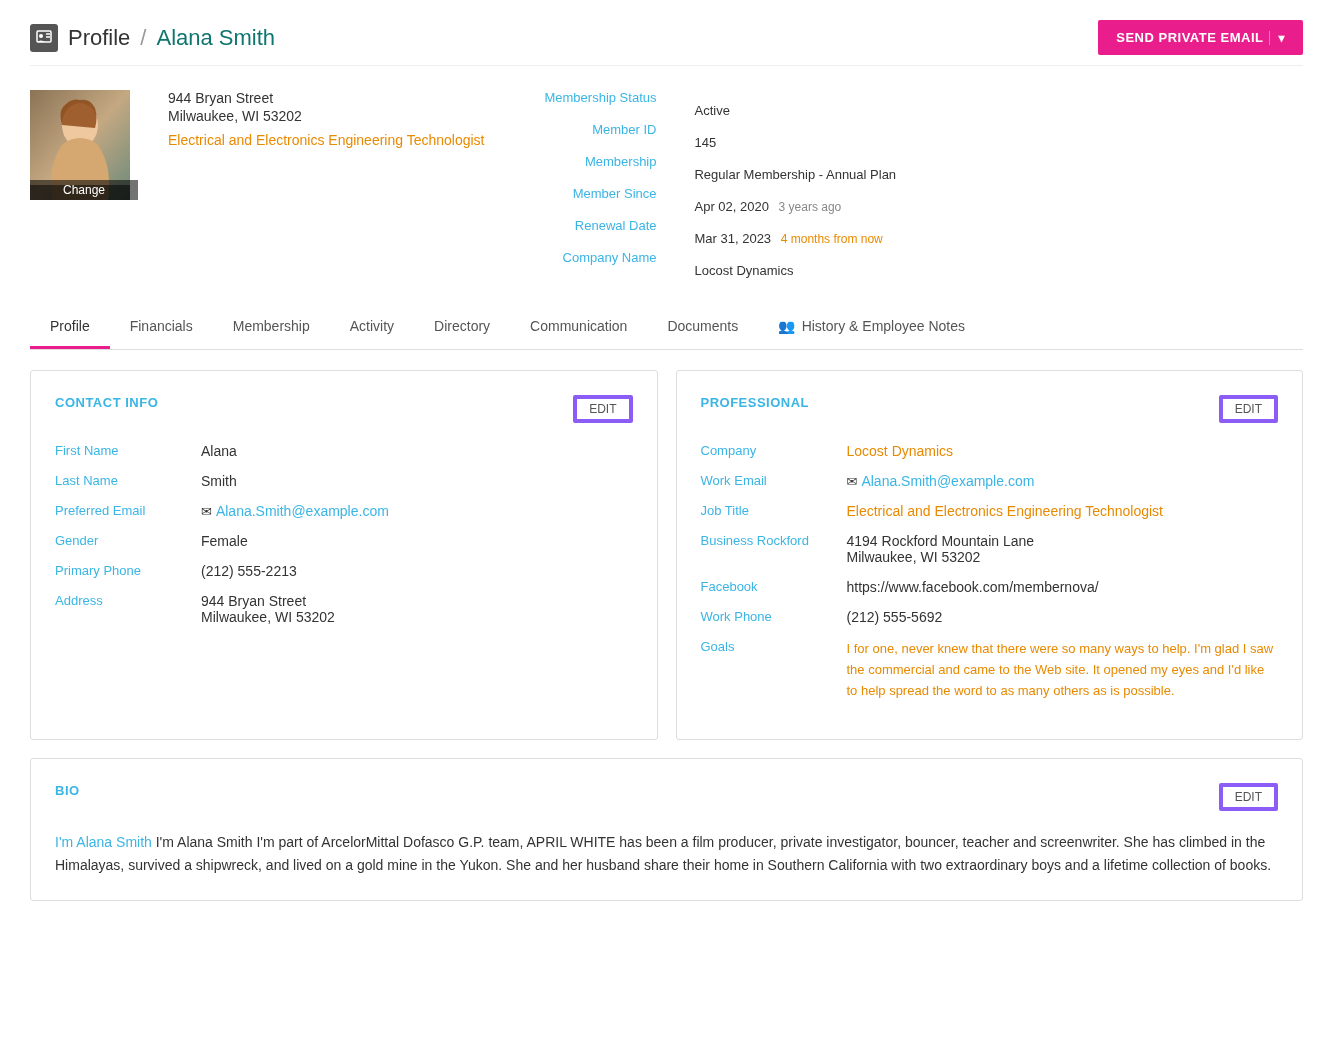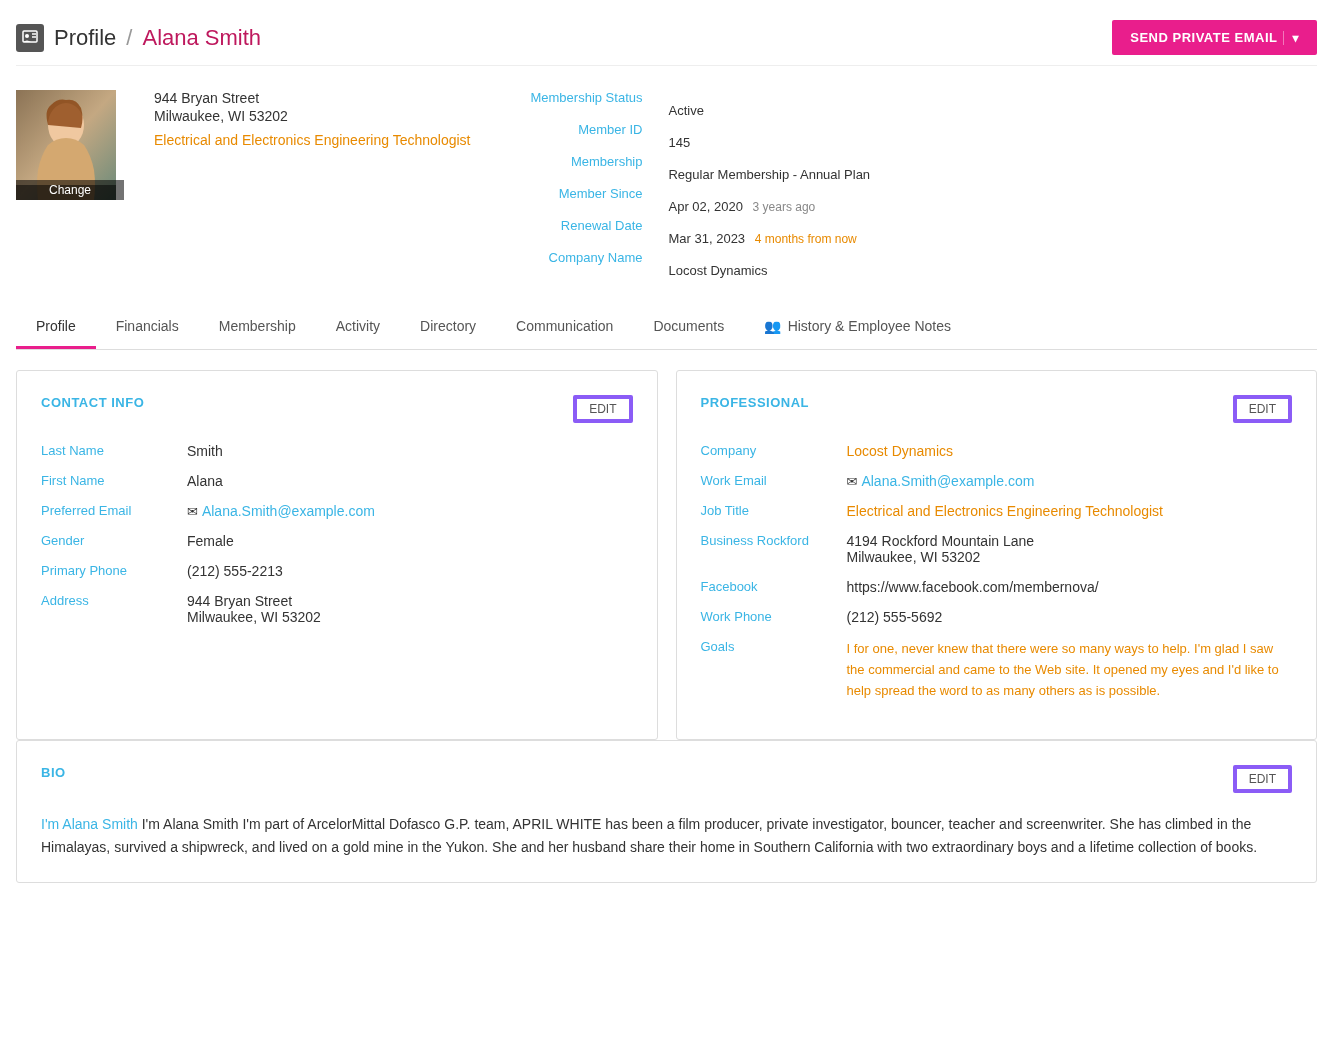--- a/index.html
+++ b/index.html
@@ -1,50 +1,50 @@
 <!DOCTYPE html>
 <html><head>
   <meta charset="utf-8">
   <style>
     * { box-sizing: border-box; margin: 0; padding: 0; }
     body { font-family: -apple-system, BlinkMacSystemFont, 'Segoe UI', Arial, sans-serif; background: #f5f5f5; color: #333; font-size: 14px; }
 
-    .page-wrapper { background: #fff; min-height: 1043px; padding: 20px 16px; max-width: 1333px; margin: 0 auto; }
+    .page-wrapper { background: #fff; min-height: 1043px; padding: 20px 30px; max-width: 1333px; margin: 0 auto; }
 
     
     .page-header { display: flex; align-items: center; justify-content: space-between; margin-bottom: 24px; padding-bottom: 10px; border-bottom: 1px solid #eee; }
     .page-title { display: flex; align-items: center; gap: 10px; font-size: 22px; font-weight: 400; color: #333; }
     .page-title .icon { width: 28px; height: 28px; background: #555; border-radius: 3px; display: flex; align-items: center; justify-content: center; color: white; font-size: 14px; }
     .page-title .separator { color: #999; }
-    .page-title .name { color: #be185d; font-weight: 500; }
+    .page-title .name { color: #0f766e; font-weight: 500; }
     .send-email-btn { background: #e91e8c; color: white; border: none; padding: 10px 18px; font-size: 13px; font-weight: 600; letter-spacing: 0.5px; cursor: pointer; display: flex; align-items: center; gap: 6px; border-radius: 2px; justify-content: space-between; }
     .send-email-btn .arrow { border-left: 1px solid rgba(255,255,255,0.4); padding-left: 8px; font-size: 12px; }
 
     
     .profile-info { display: flex; gap: 20px; margin-bottom: 28px; align-items: flex-start; }
     .avatar-wrap { position: relative; width: 108px; flex-shrink: 0; }
     .avatar-change { position: absolute; bottom: 0; left: 0; right: 0; background: rgba(0,0,0,0.55); color: white; text-align: center; font-size: 12px; padding: 3px 0; cursor: pointer; }
     .avatar-placeholder { width: 100px; height: 110px; background: linear-gradient(135deg, #8b6a5a 0%, #c49a7a 40%, #7a9a8a 70%, #5a6a7a 100%); display: flex; align-items: center; justify-content: center; position: relative; overflow: hidden; }
     .contact-address { margin-left: 10px; min-width: 200px; }
     .contact-address .street { font-size: 14px; color: #333; margin-bottom: 2px; }
     .contact-address .city { font-size: 14px; color: #333; margin-bottom: 8px; }
     .contact-address .job { font-size: 14px; color: #e88a00; }
-    .membership-details { display: grid; grid-template-columns: auto auto; gap: 4px 16px; margin-left: 40px; }
+    .membership-details { display: grid; grid-template-columns: auto auto; gap: 4px 28px; margin-left: 40px; }
     .md-label { color: #3ab5e5; font-size: 13px; text-align: right; padding-right: 10px; }
     .md-value { font-size: 13px; color: #333; margin-top: 13px; }
     .md-value .relative { color: #888; font-size: 12px; margin-left: 6px; }
     .md-value .soon { color: #e88a00; font-size: 12px; margin-left: 6px; }
 
     
     .tabs { display: flex; border-bottom: 1px solid #ddd; margin-bottom: 20px; gap: 0; }
     .tab { padding: 12px 20px; font-size: 14px; color: #555; cursor: pointer; border-bottom: 3px solid transparent; text-decoration: none; display: flex; align-items: center; gap: 6px; white-space: nowrap; }
     .tab.active { color: #333; border-bottom-color: #e91e8c; font-weight: 500; }
 
     
-    .cards-row { display: flex; gap: 18px; }
+    .cards-row { display: flex; gap: 18px; margin-bottom: 18px; }
     .card { background: #fff; border: 1px solid #ddd; border-radius: 3px; padding: 24px; flex: 1; }
     .card.full-width { flex: none; width: 100%; }
     .card-title { font-size: 13px; font-weight: 700; color: #3ab5e5; letter-spacing: 0.5px; margin-bottom: 20px; text-transform: uppercase; }
     .edit-btn { float: right; border: 4px solid #8b5cf6; background: white; color: #555; padding: 3px 12px; font-size: 12px; cursor: pointer; border-radius: 2px; }
     .card-title-row { display: flex; justify-content: space-between; align-items: flex-start; margin-bottom: 20px; }
     .card-title-row .card-title { margin-bottom: 0; }
 
     
     .field-row { display: grid; grid-template-columns: 140px 1fr; gap: 6px; margin-bottom: 14px; align-items: flex-start; }
     .field-label { color: #3ab5e5; font-size: 13px; }
@@ -170,26 +170,26 @@
 
   <div class="cards-row">
 
     <div class="card">
       <div class="card-title-row">
         <div class="card-title">CONTACT INFO</div>
         <button class="edit-btn">EDIT</button>
       </div>
 
       <div class="field-row">
+        <span class="field-label">First Name</span>
+        <span class="field-value">Alana</span>
+      </div>
+      <div class="field-row">
         <span class="field-label">Last Name</span>
         <span class="field-value">Smith</span>
-      </div>
-      <div class="field-row">
-        <span class="field-label">First Name</span>
-        <span class="field-value">Alana</span>
       </div>
       <div class="field-row">
         <span class="field-label">Preferred Email</span>
         <span class="field-value">
           <span class="email-icon">✉</span><a href="#">Alana.Smith@example.com</a>
         </span>
       </div>
       <div class="field-row">
         <span class="field-label">Gender</span>
         <span class="field-value">Female</span>

